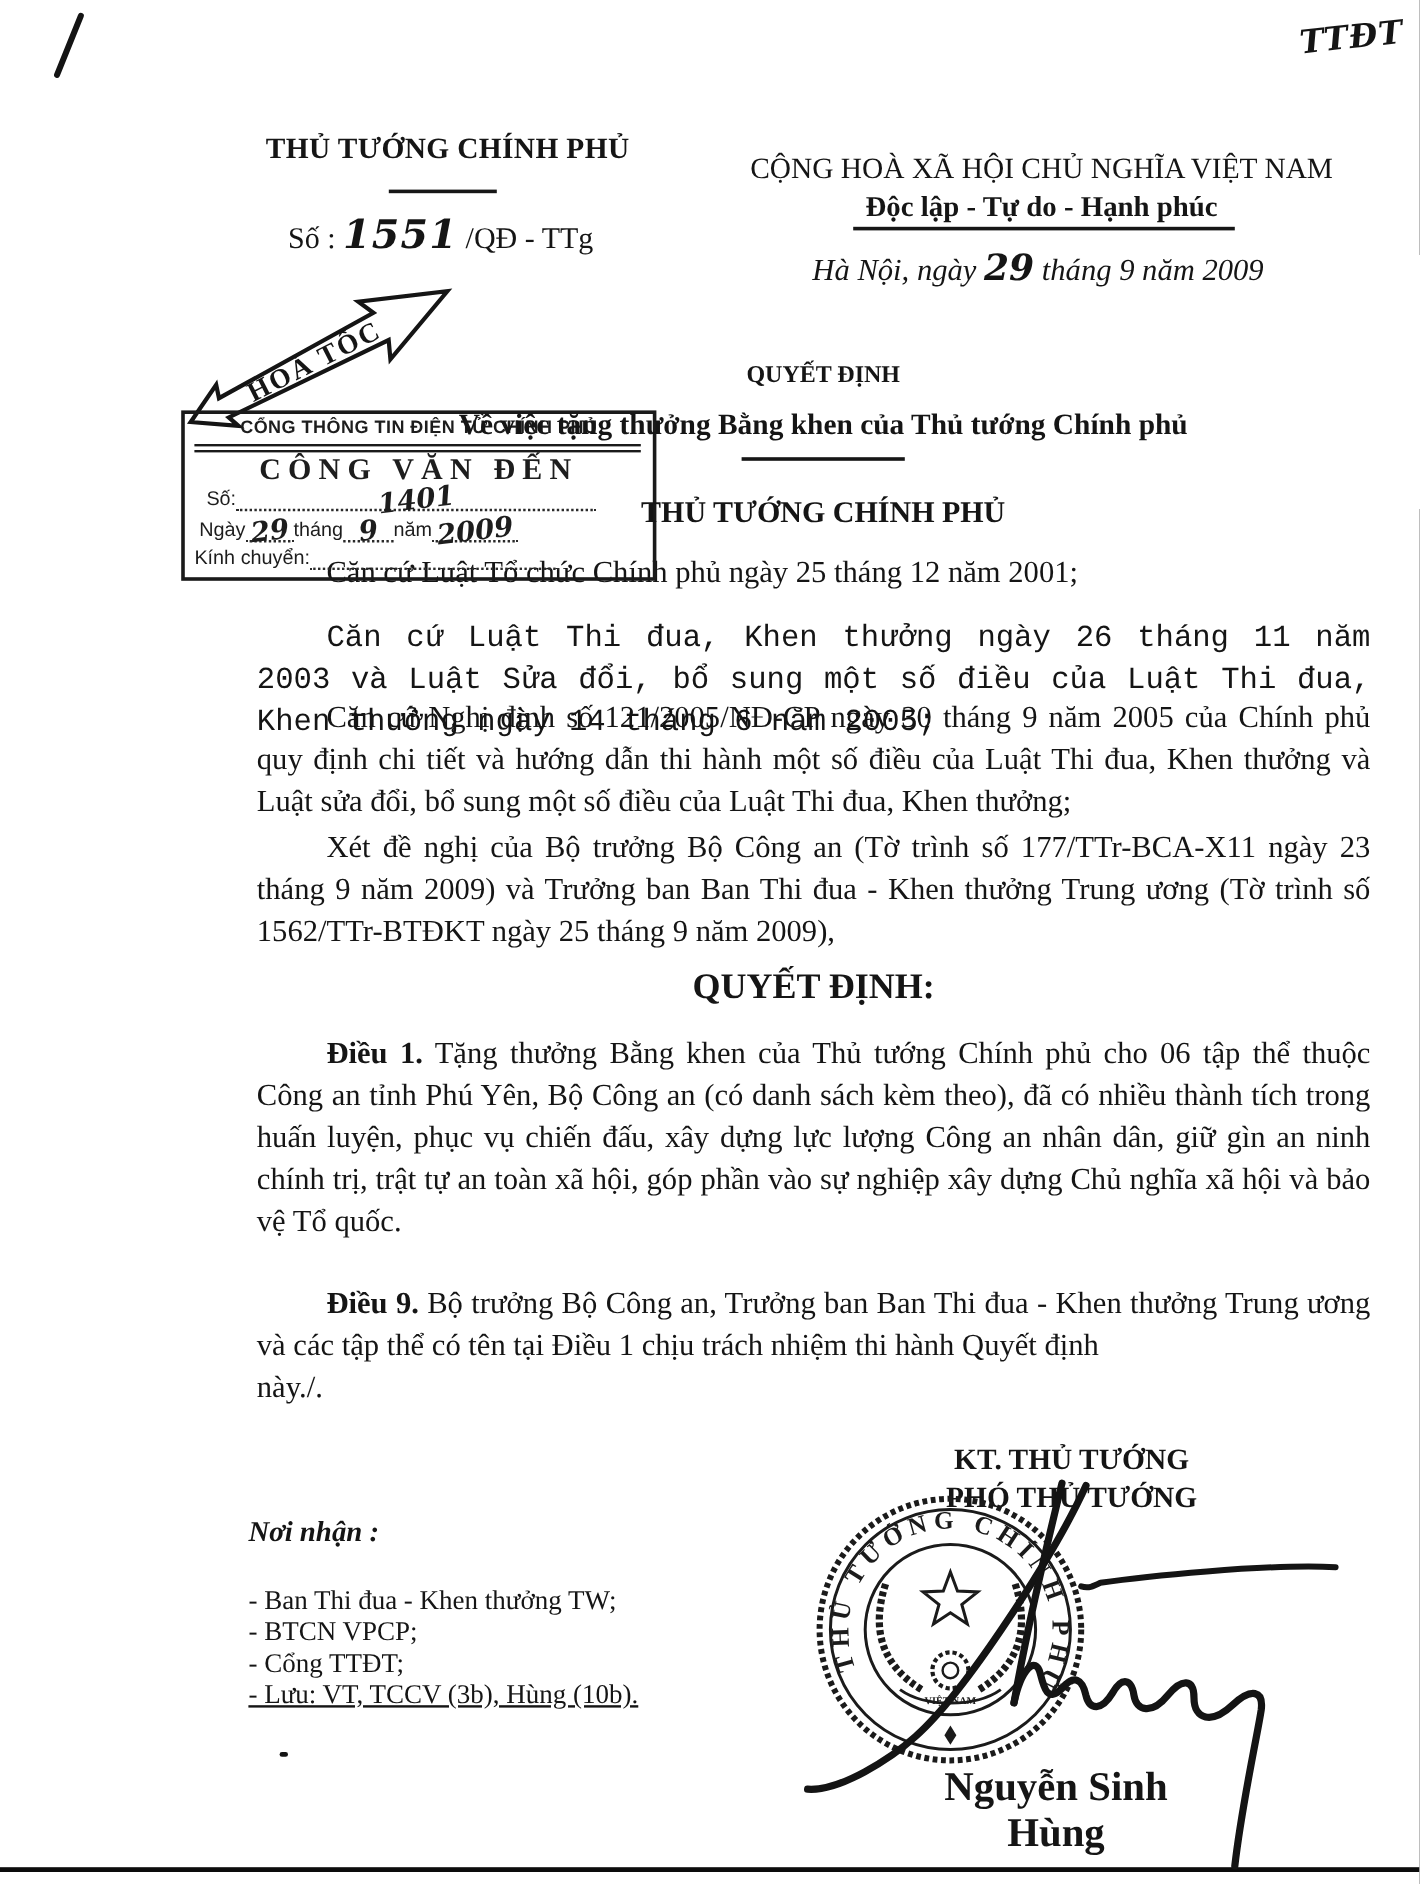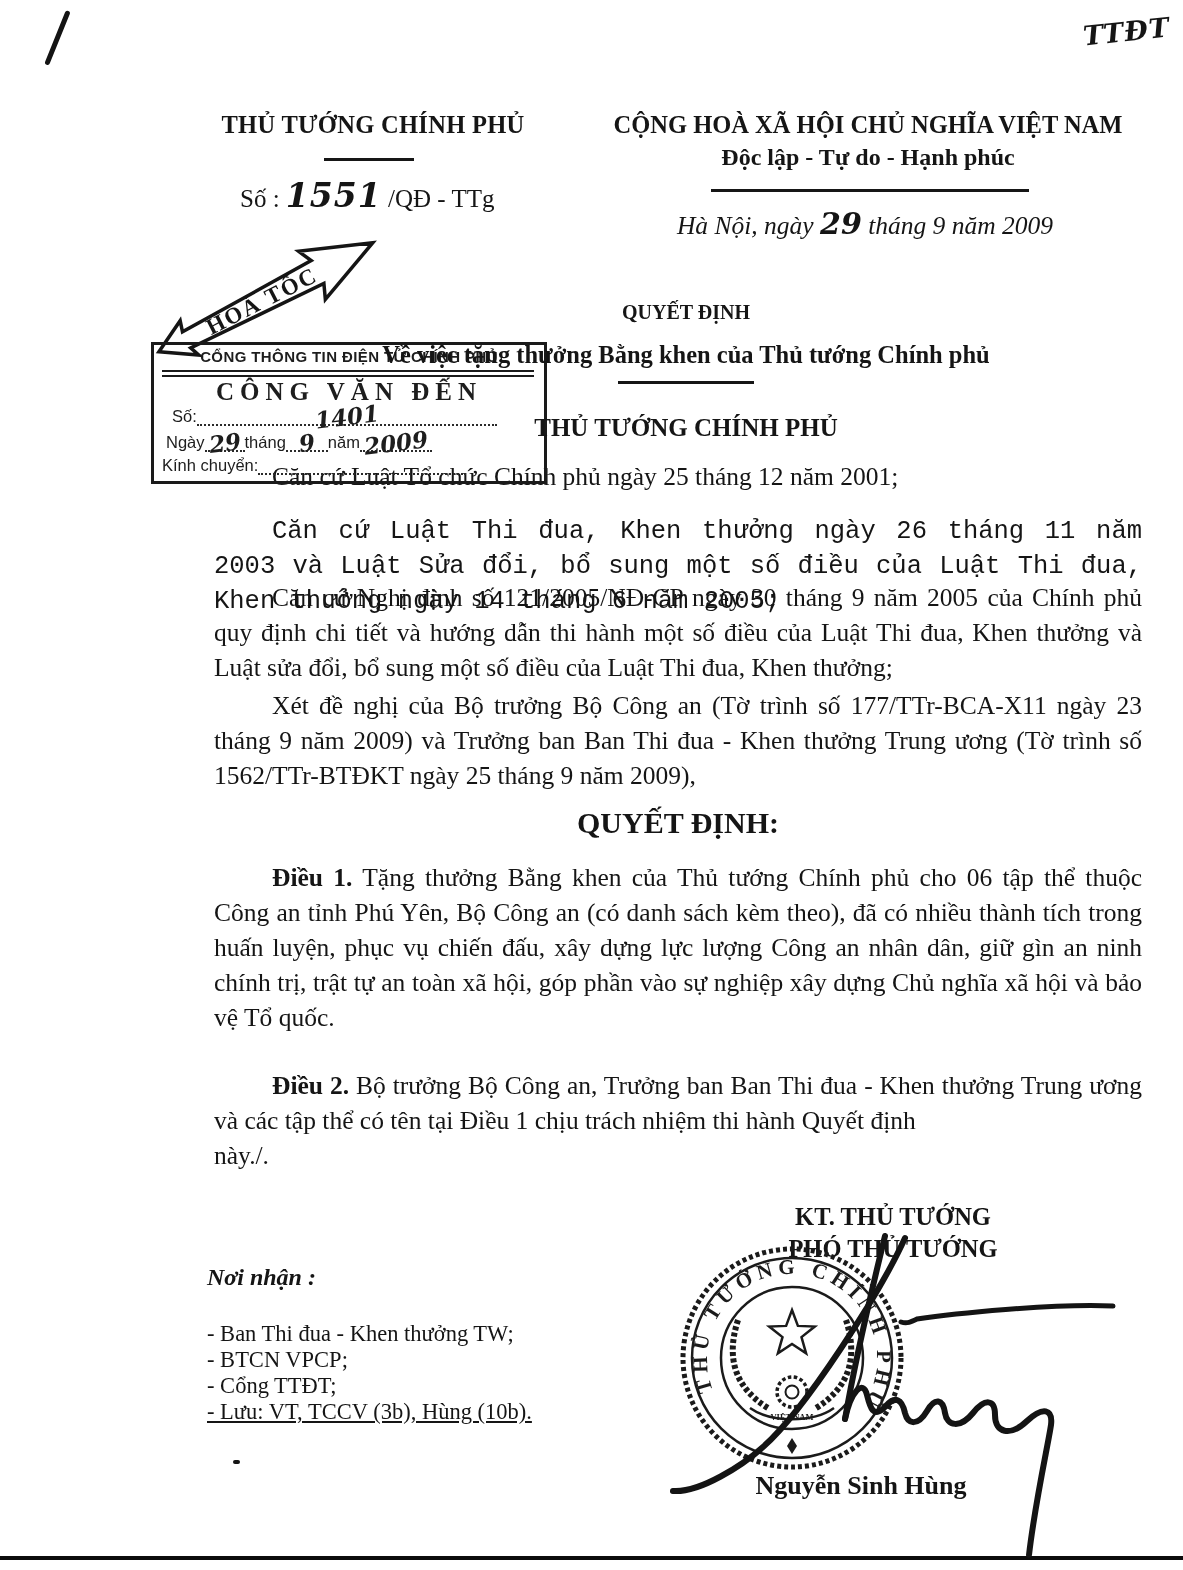--- a/index.html
+++ b/index.html
@@ -12,21 +12,21 @@
   .b{font-weight:bold;}
   .i{font-style:italic;}
   .ctr{text-align:center;}
   .hw{font-family:"DejaVu Serif",serif;font-style:italic;font-weight:bold;}
   
   .org-left{left:203px;top:111px;width:340px;font-size:24.5px;letter-spacing:.3px;}
   .org-rule{left:324px;top:158px;width:90px;height:3px;background:#161616;}
   .so-line{left:240px;top:176px;font-size:25px;white-space:nowrap;text-align:right;}
   .so-line .hw{font-size:33px;letter-spacing:1px;}
   .nat-block{left:588px;top:111px;width:560px;}
-  .nat-name{font-size:24.5px;font-weight:bold;}
+  .nat-name{font-size:24.5px;font-weight:normal;margin-top:16px;}
   .nat-motto{font-size:24px;font-weight:bold;margin-top:5px;}
   .motto-rule{left:711px;top:189px;width:318px;height:3px;background:#161616;}
   .date-line{left:640px;top:206px;width:450px;font-size:25.5px;font-style:italic;text-align:center;white-space:nowrap;}
   .date-line .hw{font-size:30px;}
   
   .pen-stroke{left:66px;top:10px;width:5px;height:58px;background:#141414;border-radius:3px;transform:rotate(-22deg) scaleX(-1) ;transform-origin:top left;transform:rotate(22deg);}
   .note-tr{left:1083px;top:16px;font-size:27px;transform:rotate(-6deg);letter-spacing:1px;}
   
   .t1{left:336px;top:301px;width:700px;font-size:20px;}
   .t2{left:336px;top:341px;width:700px;font-size:24.5px;z-index:5;}
@@ -43,21 +43,21 @@
   .sb-so{left:18px;top:62px;}
   .sb-ngay{left:12px;top:88px;}
   .sb-kinh{left:8px;top:111px;text-align:center;}
   
   .para{left:214px;width:928px;font-size:25.5px;line-height:35px;text-align:justify;text-indent:58px;margin:0;}
   .line1{text-align:left;}
   .qd-heading{left:214px;top:806px;width:928px;font-size:30px;text-indent:0;text-align:center;font-weight:bold;}
   
   .kt{left:763px;top:1203px;width:260px;font-size:24.5px;}
   .pho{left:763px;top:1235px;width:260px;font-size:24.5px;}
-  .sig-name{left:731px;top:1471px;width:260px;font-size:26px;}
+  .sig-name{left:750px;top:1471px;width:260px;font-size:34px;}
   .seal{left:676px;top:1242px;}
   .sig{left:655px;top:1223px;z-index:6;}
   .hoatoc{left:140px;top:233px;z-index:3;}
   
   .nn-label{left:207px;top:1264px;font-size:24px;}
   .nn-item{left:207px;width:460px;font-size:22.5px;line-height:25.5px;white-space:nowrap;}
   .nn-dot{left:233px;top:1460px;width:7px;height:4px;background:#141414;border-radius:2px;}
   .bottom-rule{left:0;top:1556px;width:1183px;height:4px;background:#0c0c0c;}
 </style>
 </head>
@@ -117,21 +117,21 @@
 
   <p class="abs para line1" style="top:459px;">Căn cứ Luật Tổ chức Chính phủ ngày 25 tháng 12 năm 2001;</p>
   <p class="abs para" style="top:514px;font-family:Liberation Mono, monospace;">Căn cứ Luật Thi đua, Khen thưởng ngày 26 tháng 11 năm 2003 và Luật Sửa đổi, bổ sung một số điều của Luật Thi đua, Khen thưởng ngày 14 tháng 6 năm 2005;</p>
   <p class="abs para" style="top:580px;">Căn cứ Nghị định số 121/2005/NĐ-CP ngày 30 tháng 9 năm 2005 của Chính phủ quy định chi tiết và hướng dẫn thi hành một số điều của Luật Thi đua, Khen thưởng và Luật sửa đổi, bổ sung một số điều của Luật Thi đua, Khen thưởng;</p>
   <p class="abs para" style="top:688px;">Xét đề nghị của Bộ trưởng Bộ Công an (Tờ trình số 177/TTr-BCA-X11 ngày 23 tháng 9 năm 2009) và Trưởng ban Ban Thi đua - Khen thưởng Trung ương (Tờ trình số 1562/TTr-BTĐKT ngày 25 tháng 9 năm 2009),</p>
 
   <div class="abs qd-heading">QUYẾT ĐỊNH:</div>
 
   <p class="abs para" style="top:860px;"><b>Điều 1.</b> <span>Tặng thưởng Bằng khen của Thủ tướng Chính phủ cho 06 tập thể thuộc Công an tỉnh Phú Yên, Bộ Công an (có danh sách kèm theo), đã có nhiều thành tích trong huấn luyện, phục vụ chiến đấu, xây dựng lực lượng Công an nhân dân, giữ gìn an ninh chính trị, trật tự an toàn xã hội, góp phần vào sự nghiệp xây dựng Chủ nghĩa xã hội và bảo vệ Tổ quốc.</span></p>
 
-  <p class="abs para" style="top:1068px;"><b>Điều 2.</b> <span>Bộ trưởng Bộ Công an, Trưởng ban Ban Thi đua - Khen thưởng Trung ương và các tập thể có tên tại Điều 1 chịu trách nhiệm thi hành Quyết định</span><br><span>này./.</span></p>
+  <p class="abs para" style="top:1068px;"><b>Điều 9.</b> <span>Bộ trưởng Bộ Công an, Trưởng ban Ban Thi đua - Khen thưởng Trung ương và các tập thể có tên tại Điều 1 chịu trách nhiệm thi hành Quyết định</span><br><span>này./.</span></p>
 
   <div class="abs kt b ctr">KT. THỦ TƯỚNG</div>
   <div class="abs pho b ctr">PHÓ THỦ TƯỚNG</div>
 
   <svg class="abs seal" width="232" height="232" viewBox="0 0 232 232">
     <g fill="none" stroke="#1b1b1b">
       <circle cx="116" cy="116" r="109" stroke-width="5" stroke-dasharray="4 3"></circle>
       <circle cx="116" cy="116" r="100" stroke-width="2.5"></circle>
       <circle cx="116" cy="116" r="71" stroke-width="2.5"></circle>
       <path id="sealArc" d="M 46 165 A 85 85 0 1 1 186 165" stroke="none"></path>

